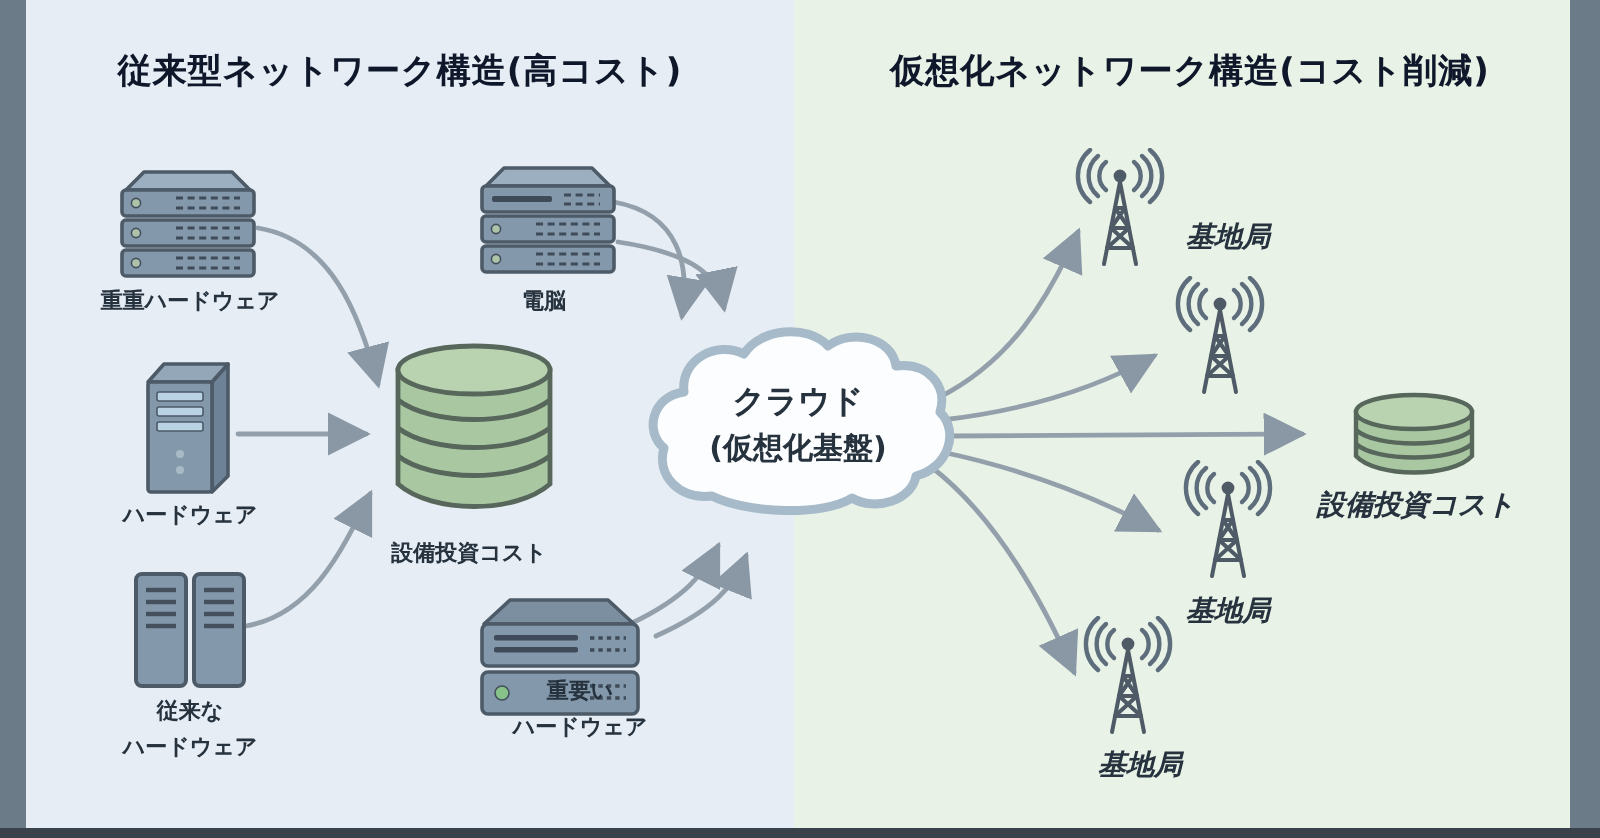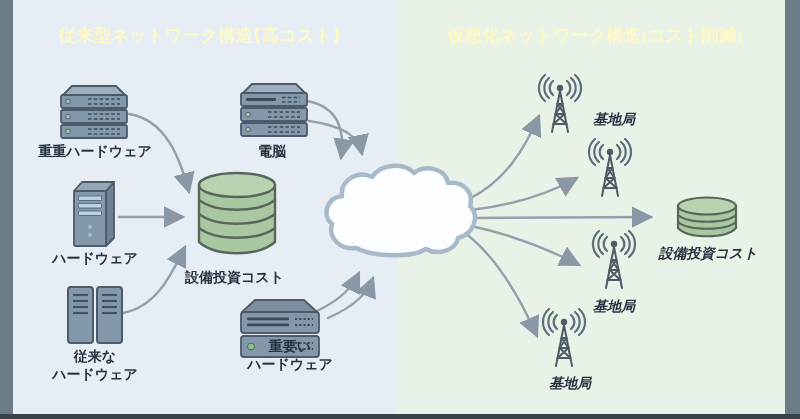--- a/index.html
+++ b/index.html
@@ -7,24 +7,24 @@
     position:relative;width:800px;height:419px;overflow:hidden;
     background:#6b7b88;
     font-family:"DejaVu Sans","Liberation Sans",sans-serif;
   }
   .panel{position:absolute;top:0;height:414px;}
   #panel-left{left:13px;width:384px;background:#e6edf4;}
   #panel-right{left:397px;width:388px;background:#e9f2e7;}
   #bottom-strip{position:absolute;left:0;top:414px;width:800px;height:5px;background:#39424b;}
   .title{
     position:absolute;text-align:center;font-weight:bold;font-size:17px;
-    color:#fef9c3;letter-spacing:.5px;
+    color:#0f172a;letter-spacing:.5px;
   }
   .label{
-    position:absolute;text-align:center;font-weight:bold;font-size:14px;
+    position:absolute;text-align:center;font-weight:bold;font-size:11px;
     color:#26323e;line-height:18px;
   }
   .label.small{font-size:14px;font-style:italic;}
   .icon{position:absolute;}
   .icon svg{display:block;}
   #arrow-layer{position:absolute;left:0;top:0;}
   #cloud-wrap{position:absolute;left:320px;top:160px;width:158px;height:102px;}
   #cloud-text{
     position:absolute;left:0;top:14px;width:158px;height:76px;
     display:flex;flex-direction:column;align-items:center;justify-content:center;
@@ -58,21 +58,21 @@
       <path d="M328,318 C357,305 367,293 373,278" marker-end="url(#ah)"></path>
       <path d="M469,199 C505,181 524,150 539,116" marker-end="url(#ah)"></path>
       <path d="M471,210 C515,205 550,193 577,178" marker-end="url(#ah)"></path>
       <path d="M474,218 L651,217" marker-end="url(#ah)"></path>
       <path d="M471,226 C518,236 552,251 579,265" marker-end="url(#ah)"></path>
       <path d="M465,233 C498,258 521,300 537,336" marker-end="url(#ah)"></path>
     </g>
   </svg>
 
   <div class="title" style="left:20px;top:24px;width:360px;">従来型ネットワーク構造(高コスト)</div>
-  <div class="title" style="left:415px;top:24px;width:360px;font-family:Liberation Serif, serif;">仮想化ネットワーク構造(コスト削減)</div>
+  <div class="title" style="left:415px;top:24px;width:360px;">仮想化ネットワーク構造(コスト削減)</div>
 
   <div class="icon" style="left:58px;top:84px;">
     <svg width="72" height="58" viewBox="0 0 72 58">
       <polygon points="14,2 58,2 67,11 5,11" fill="#9cafc0" stroke="#4d5a68" stroke-width="1.8" stroke-linejoin="round"></polygon>
       <g fill="#8398ab" stroke="#4d5a68" stroke-width="1.8">
         <rect x="3" y="11" width="66" height="13" rx="2"></rect>
         <rect x="3" y="26" width="66" height="13" rx="2"></rect>
         <rect x="3" y="41" width="66" height="13" rx="2"></rect>
       </g>
       <g fill="#aec4a8" stroke="#44505e" stroke-width="0.8">
@@ -193,20 +193,24 @@
     <div>重要い</div>
     <div>ハードウェア</div>
   </div>
 
   <div id="cloud-wrap">
     <svg width="158" height="102" viewBox="0 0 158 102">
       <path d="M36,88 C20,90 8,78 12,64 C2,56 6,38 22,36 C20,20 38,10 52,17
                C60,4 84,2 94,13 C106,4 126,9 128,23 C144,21 154,33 150,46
                C160,56 154,74 138,78 C136,90 118,96 106,89 C92,98 54,97 36,88 Z" fill="#fbfdfe" stroke="#a6bac9" stroke-width="4.5" stroke-linejoin="round"></path>
     </svg>
+    <div id="cloud-text">
+      <div id="cloud-line1">クラウド</div>
+      <div id="cloud-line2">(仮想化基盤)</div>
+    </div>
   </div>
 
   <div class="icon" style="left:528px;top:74px;">
     <svg width="64" height="64" viewBox="0 0 64 64">
       <g fill="none" stroke="#5d6d7b" stroke-width="2.2" stroke-linecap="round">
         <path d="M25,7 A9,9 0 0 0 25,21"></path>
           <path d="M21,4 A13,13 0 0 0 21,24"></path>
           <path d="M17,1 A17,17 0 0 0 17,27"></path>
         <path d="M39,7 A9,9 0 0 1 39,21"></path>
           <path d="M43,4 A13,13 0 0 1 43,24"></path>

